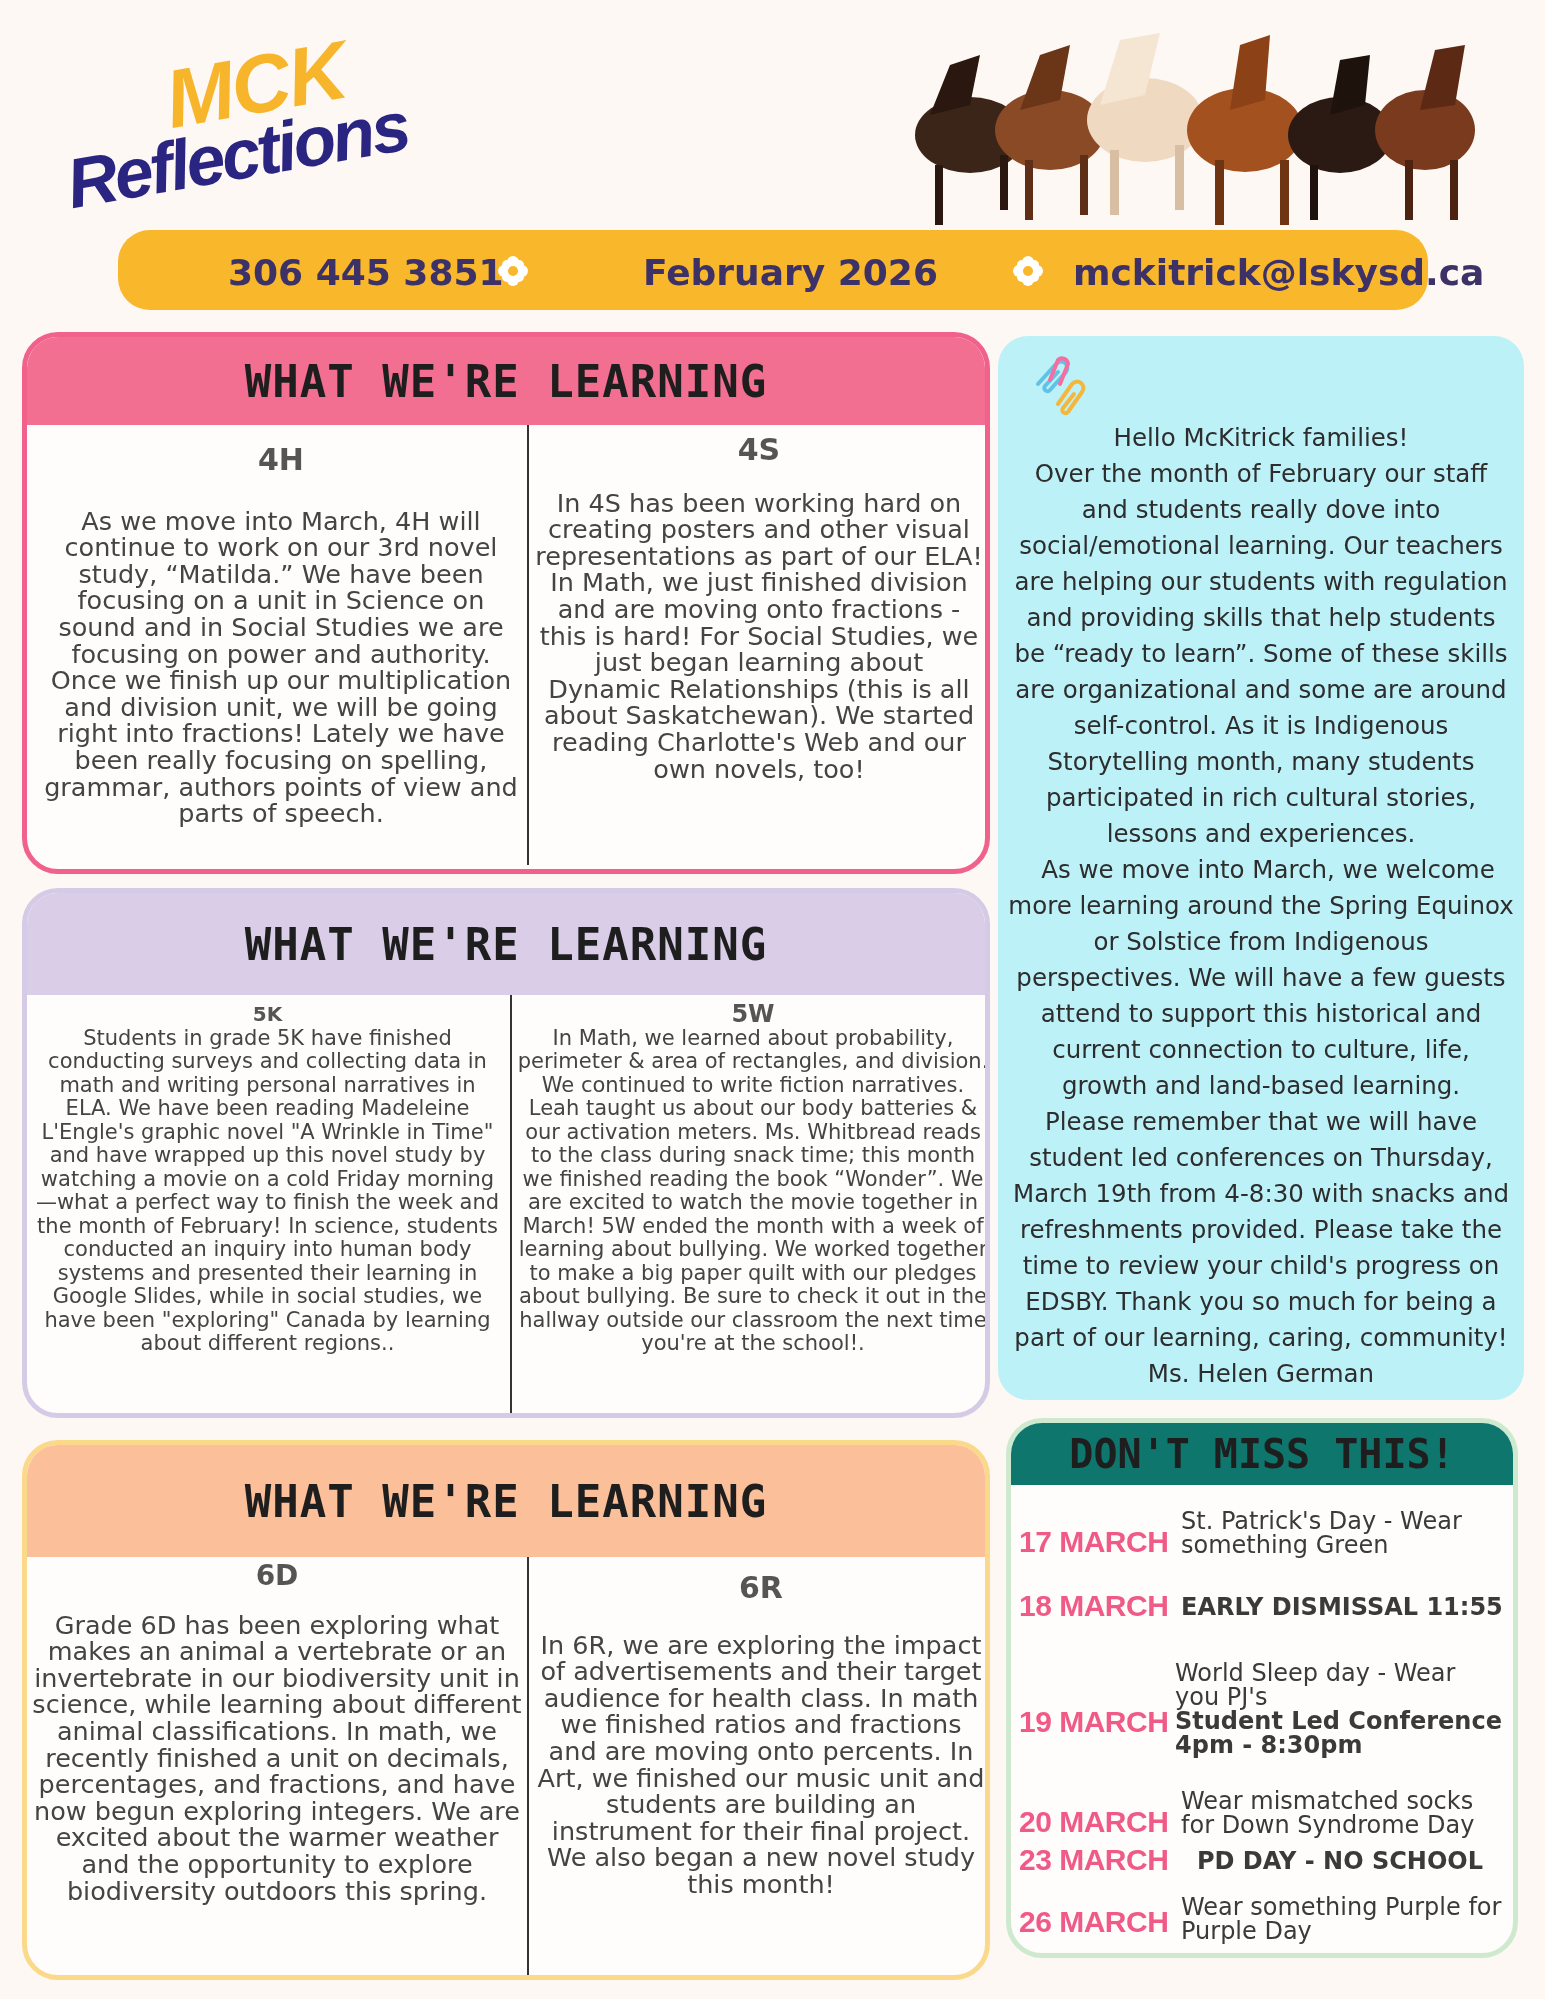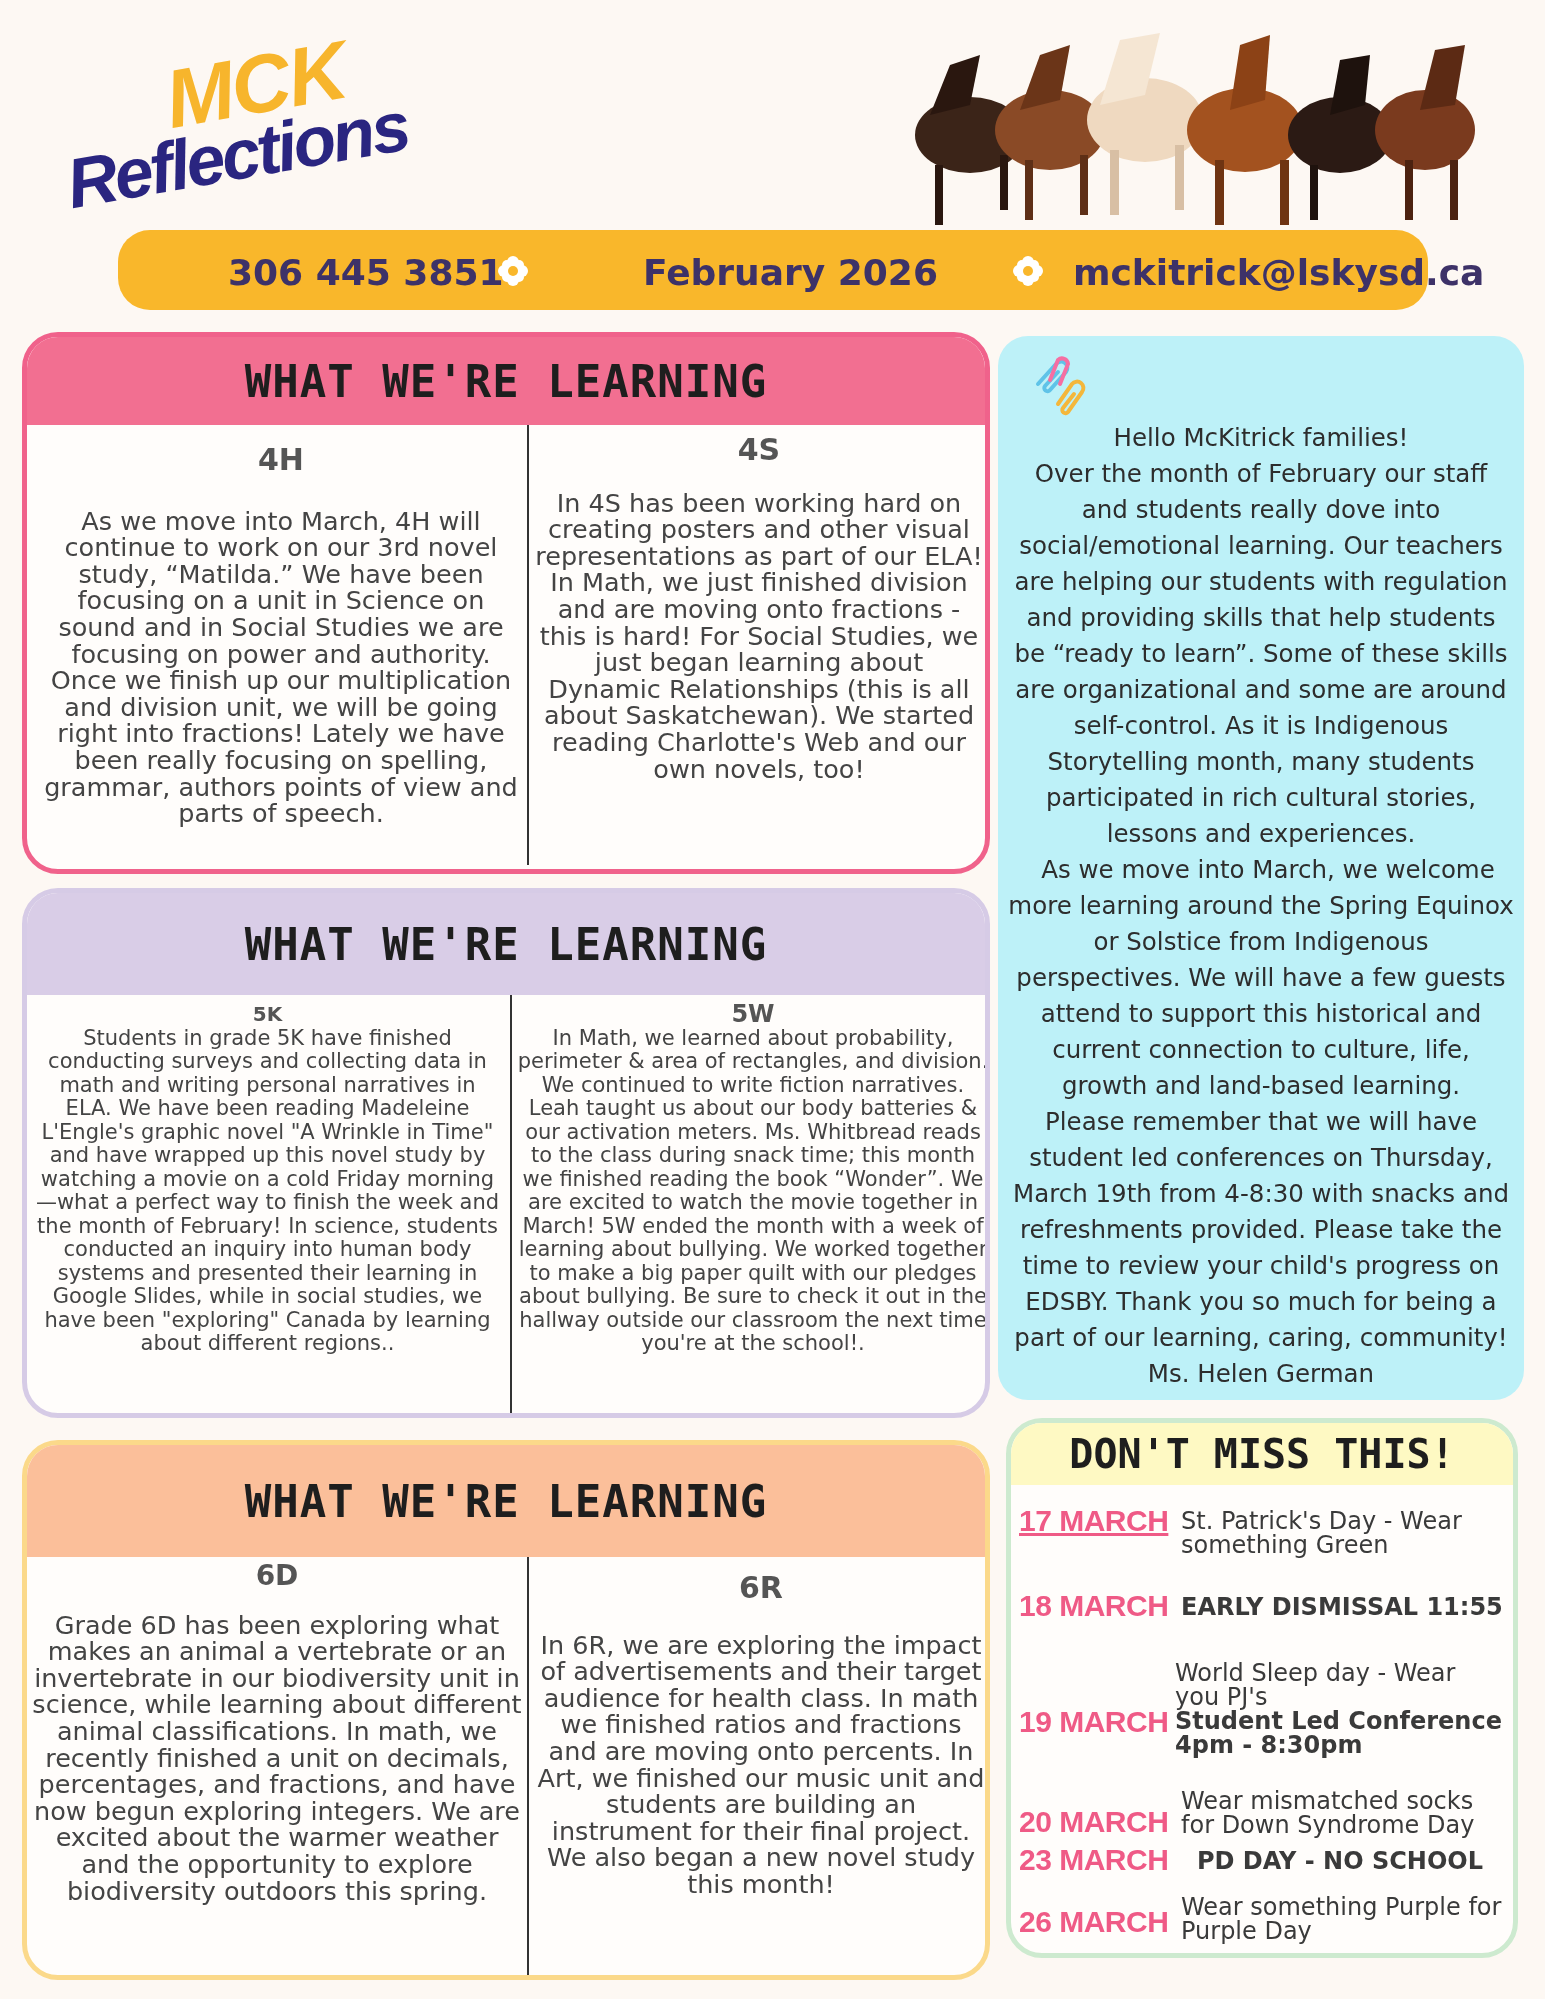--- a/index.html
+++ b/index.html
@@ -87,21 +87,21 @@
     position: absolute; left: 10px; top: 84px; width: 506px;
     text-align: center; font-size: 24.5px; line-height: 36px; color: #2d2d2d;
   }
 
   
   .dontmiss {
     left: 1006px; top: 1418px; width: 512px; height: 540px;
     border: 5px solid #cdeacf; border-radius: 36px; overflow: hidden; background: #fffdfb;
   }
   .dontmiss .head {
-    height: 62px; background: #fef9c3; display: flex; align-items: center; justify-content: center;
+    height: 62px; background: #0f766e; display: flex; align-items: center; justify-content: center;
     font-family: "DejaVu Sans Mono", monospace; font-weight: bold; font-size: 40px; color: #1e1e1e;
   }
   .ev { position: absolute; left: 0; width: 512px; }
   .ev .date {
     position: absolute; left: 8px;
     font-family: "Liberation Sans", sans-serif; font-weight: bold;
     font-size: 30px; color: #ef5a86; letter-spacing: -0.5px;
   }
   .ev .desc {
     position: absolute; font-size: 24px; line-height: 24px; color: #3a3a3a;
@@ -226,21 +226,21 @@
     <div style="text-indent:14px;">As we move into March, we welcome more learning around the Spring Equinox or Solstice from Indigenous perspectives. We will have a few guests attend to support this historical and current connection to culture, life, growth and land-based learning.</div>
     <div>Please remember that we will have student led conferences on Thursday, March 19th from 4-8:30 with snacks and refreshments provided. Please take the time to review your child's progress on EDSBY. Thank you so much for being a part of our learning, caring, community!</div>
     <div>Ms. Helen German</div>
   </div>
 </div>
 
 <div class="abs dontmiss">
   <div class="head">DON'T MISS THIS!</div>
 
   <div class="ev" style="top:80px;">
-    <span class="date" style="top:1px;text-decoration:underline;">17 MARCH</span>
+    <span class="date" style="top:22px;">17 MARCH</span>
     <span class="desc" style="left:170px; top:6px; width:320px;">St. Patrick's Day - Wear something Green</span>
   </div>
 
   <div class="ev" style="top:160px;">
     <span class="date" style="top:6px;">18 MARCH</span>
     <span class="desc" style="left:170px; top:12px; width:330px; font-weight:bold;">EARLY DISMISSAL 11:55</span>
   </div>
 
   <div class="ev" style="top:238px;">
     <span class="date" style="top:44px;">19 MARCH</span>

